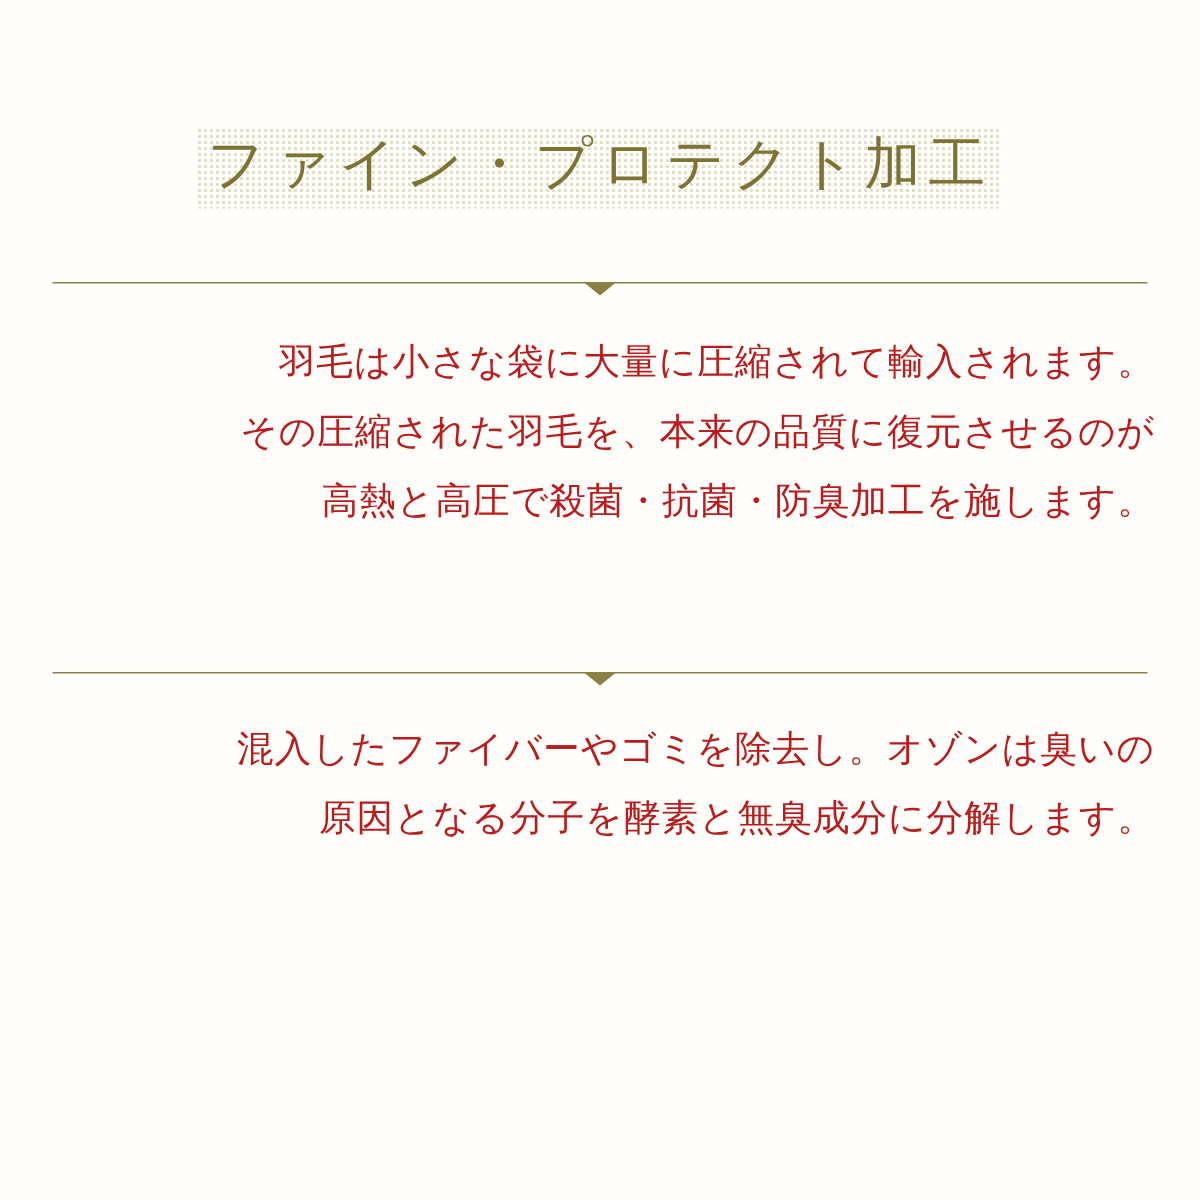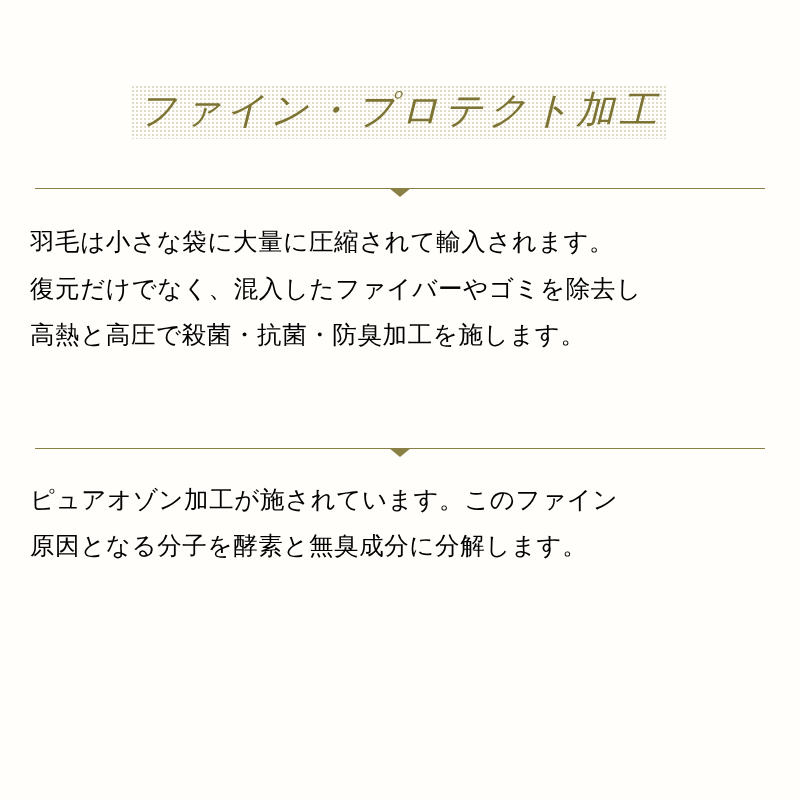--- a/index.html
+++ b/index.html
@@ -37,21 +37,20 @@
     font-size: 38px;
     letter-spacing: 5px;
     color: #7d7433;
     font-family: "Liberation Serif", "DejaVu Serif", serif;
     font-weight: 400;
     line-height: 1.3;
     padding: 0 6px 4px 6px;
     
     background-image: radial-gradient(circle at 1px 1px, rgba(150,142,90,0.30) 0.9px, rgba(255,255,255,0) 1.1px);
     background-size: 4px 4px;
-    font-style: italic;
     -webkit-background-clip: padding-box;
   }
   .heading-2 {
     letter-spacing: 6px;
   }
 
   .rule-wrap {
     position: relative;
     margin: 18px auto 0 auto;
     width: 730px;
@@ -70,24 +69,24 @@
     width: 0;
     height: 0;
     border-left: 11px solid transparent;
     border-right: 11px solid transparent;
     border-top: 9px solid #8a8044;
   }
 
   .body-text {
     margin: 30px auto 0 auto;
     width: 740px;
-    text-align: left;
+    text-align: right;
     font-size: 24.5px;
     line-height: 1.88;
-    color: #000000;
+    color: #b91c1c;
     letter-spacing: 0.6px;
     font-family: "Liberation Serif", "DejaVu Serif", serif;
   }
   .body-text .line {
     display: block;
     white-space: nowrap;
   }
   .sub {
     font-size: 0.72em;
     vertical-align: sub;
@@ -104,30 +103,30 @@
   <div class="section section-1">
     <div class="heading-wrap">
       <h2 class="heading">ファイン・プロテクト加工</h2>
     </div>
     <div class="rule-wrap">
       <div class="rule"></div>
       <div class="rule-arrow"></div>
     </div>
     <div class="body-text">
       <span class="line">羽毛は小さな袋に大量に圧縮されて輸入されます。</span>
-      <span class="line">復元だけでなく、混入したファイバーやゴミを除去し</span>
+      <span class="line">その圧縮された羽毛を、本来の品質に復元させるのが</span>
       <span class="line">高熱と高圧で殺菌・抗菌・防臭加工を施します。</span>
     </div>
   </div>
 
   <div class="section section-2">
     <div class="rule-wrap">
       <div class="rule"></div>
       <div class="rule-arrow"></div>
     </div>
     <div class="body-text">
-      <span class="line">ピュアオゾン加工が施されています。このファイン</span>
+      <span class="line">混入したファイバーやゴミを除去し。オゾンは臭いの</span>
       <span class="line">原因となる分子を酵素と無臭成分に分解します。</span>
 
     </div>
   </div>
 
 </div>
 
 </body></html>

